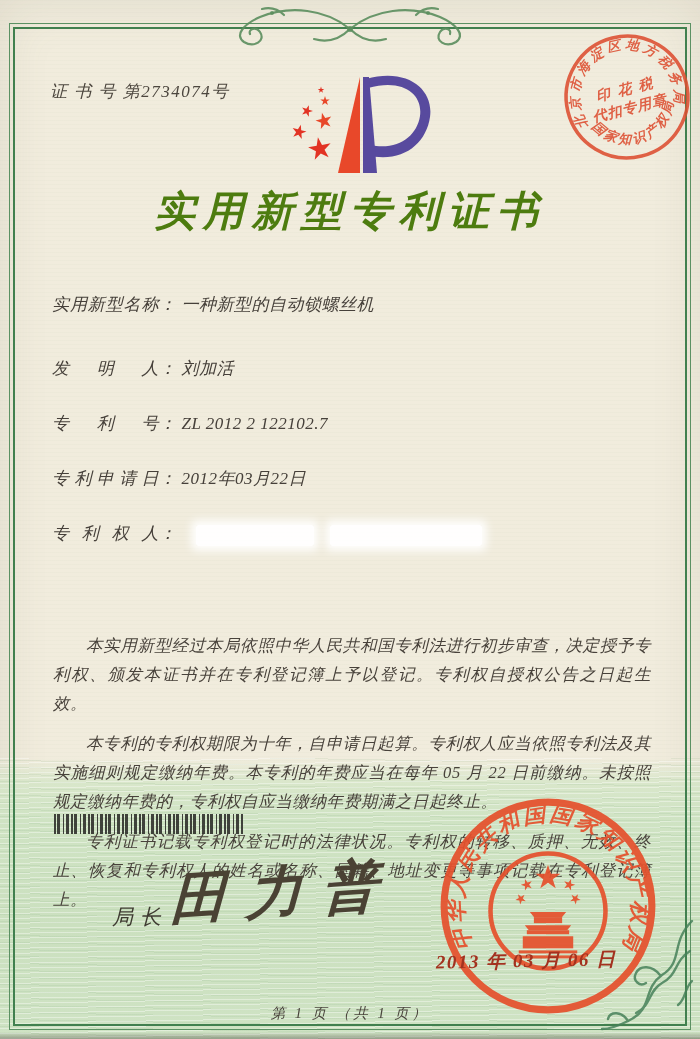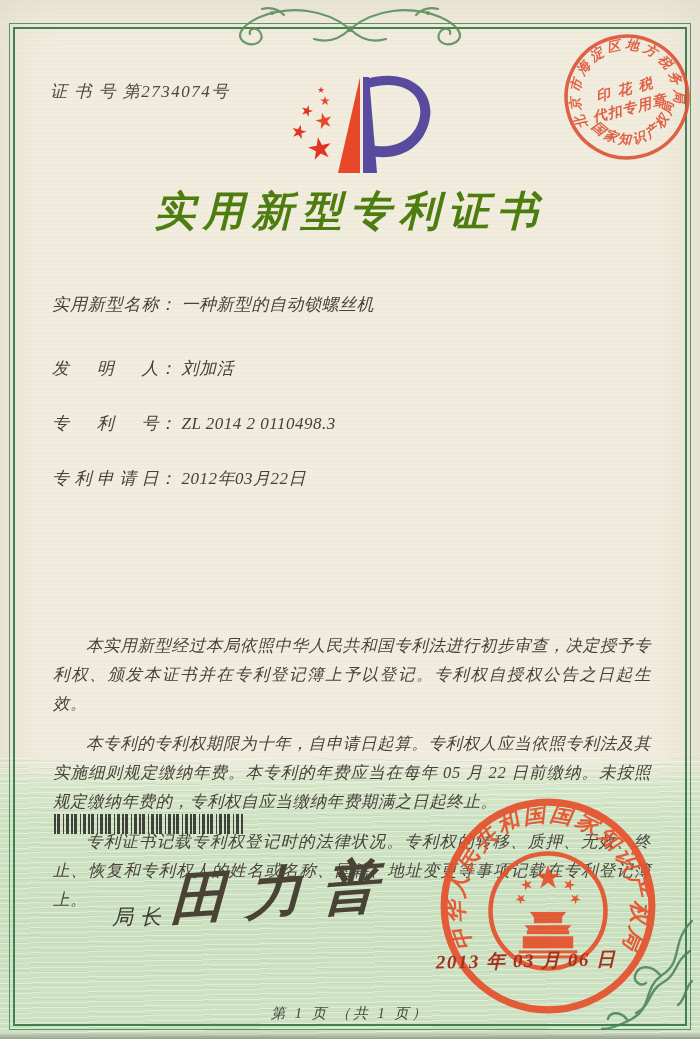--- a/index.html
+++ b/index.html
@@ -132,24 +132,27 @@
 
   <div class="title">实用新型专利证书</div>
 
   <div class="field r0">
     <span class="flabel">实用新型名称</span><span>：</span><span class="fvalue">一种新型的自动锁螺丝机</span>
   </div>
   <div class="field r1">
     <span class="flabel">发明人</span><span>：</span><span class="fvalue">刘加活</span>
   </div>
   <div class="field r2">
-    <span class="flabel">专利号</span><span>：</span><span class="fvalue">ZL 2014 2 0110498.3</span>
+    <span class="flabel">专利号</span><span>：</span><span class="fvalue">ZL 2012 2 122102.7</span>
   </div>
   <div class="field r3">
     <span class="flabel">专利申请日</span><span>：</span><span class="fvalue">2012年03月22日</span>
+  </div>
+  <div class="field r4">
+    <span class="flabel">专利权人</span><span>：</span><span class="fvalue"></span><span class="redact a"></span><span class="redact b"></span>
   </div>
 
   <div class="body-text">
     <p>本实用新型经过本局依照中华人民共和国专利法进行初步审查，决定授予专利权、颁发本证书并在专利登记簿上予以登记。专利权自授权公告之日起生效。</p>
     <p>本专利的专利权期限为十年，自申请日起算。专利权人应当依照专利法及其实施细则规定缴纳年费。本专利的年费应当在每年 05 月 22 日前缴纳。未按照规定缴纳年费的，专利权自应当缴纳年费期满之日起终止。</p>
     <p>专利证书记载专利权登记时的法律状况。专利权的转移、质押、无效、终止、恢复和专利权人的姓名或名称、国籍、地址变更等事项记载在专利登记簿上。</p>
   </div>
 
   <div class="barcode"></div>
 

